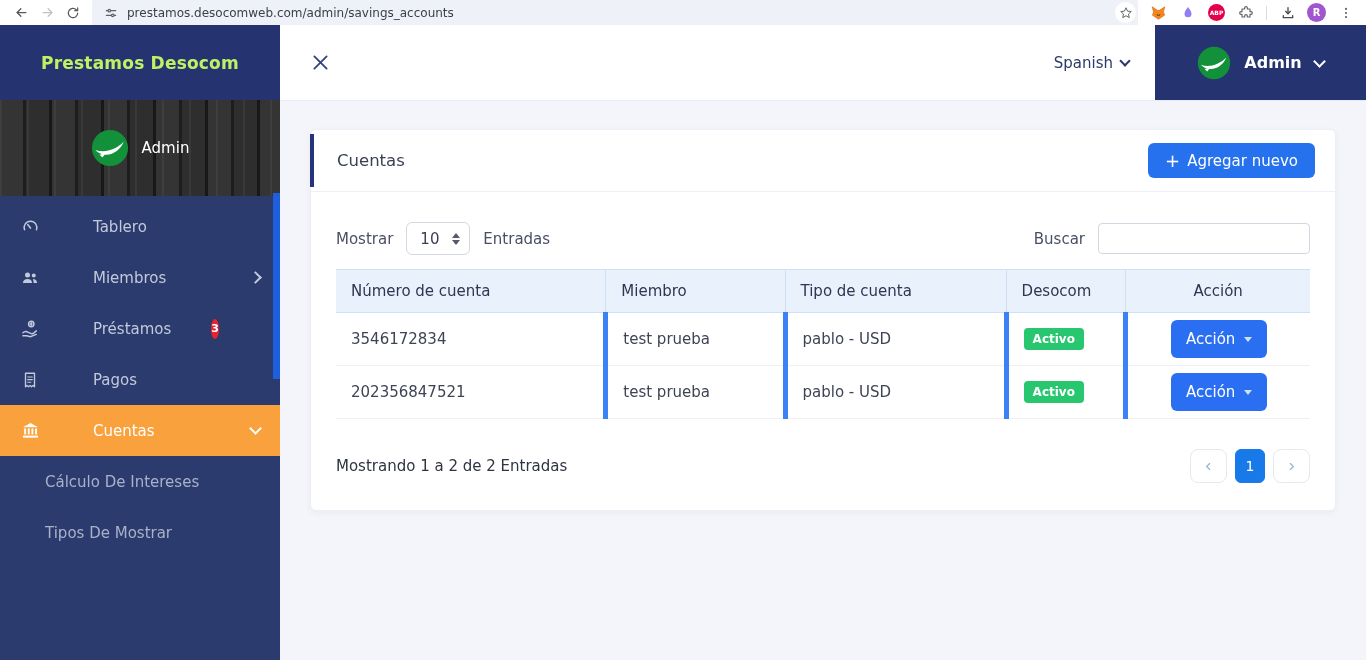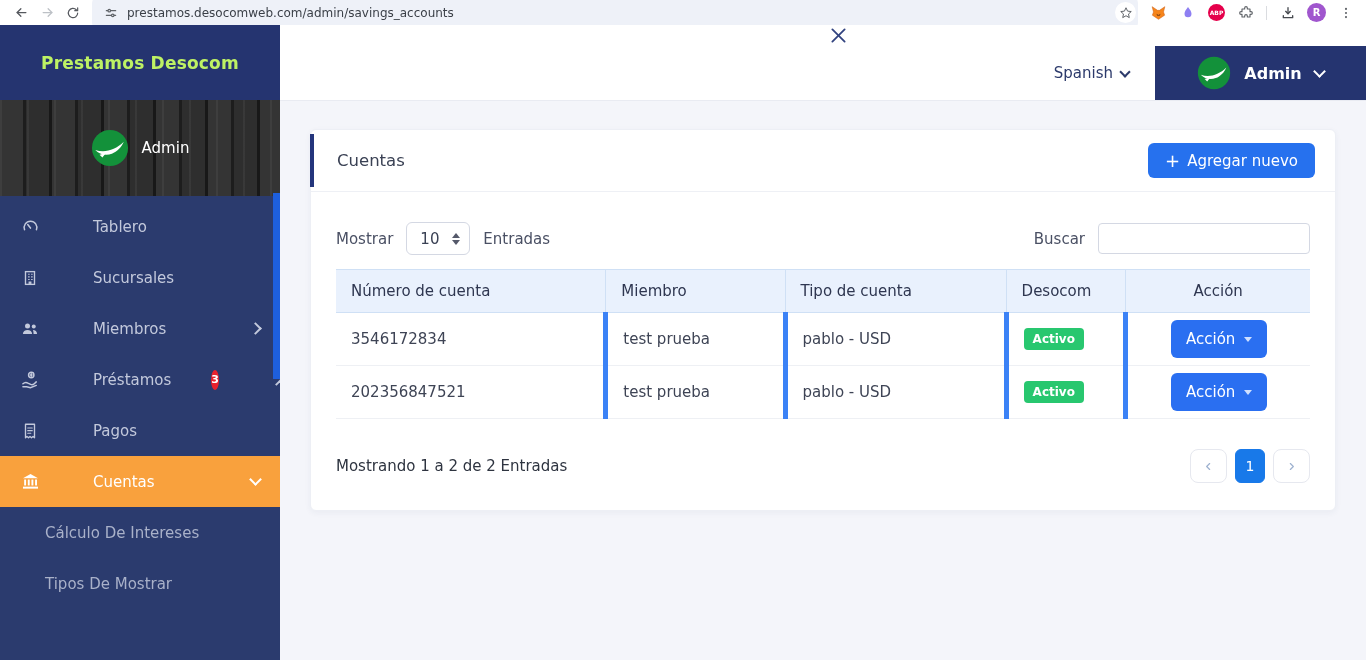--- a/index.html
+++ b/index.html
@@ -40,21 +40,21 @@
   .chev.right.noauto{margin-left:0;}
   .chev.down-w{border-color:#fff;transform:rotate(135deg);margin-left:auto;margin-top:-4px;}
   .num-badge{margin-left:auto;margin-right:13px;background:#e8222e;color:#fff;width:20px;height:20px;border-radius:50%;
              font-size:11px;font-weight:bold;display:flex;align-items:center;justify-content:center;}
   .s-item{height:51px;display:flex;align-items:center;padding-left:45px;color:#a9b1c9;font-size:15px;cursor:pointer;}
   .s-item.active{color:#fff;font-weight:bold;}
   .side-scroll{position:absolute;top:168px;right:0;width:7px;height:186px;background:#1e5fdd;cursor:pointer;}
   
   .main{flex:1;display:flex;flex-direction:column;min-width:0;}
   .topbar{height:76px;background:#fff;border-bottom:1px solid #e9ebf2;display:flex;align-items:center;
-          padding-left:30px;flex-shrink:0;box-sizing:border-box;flex-direction:column;}
+          padding-left:30px;flex-shrink:0;box-sizing:border-box;}
   .close-x{cursor:pointer;display:flex;}
   .topbar-right{margin-left:auto;display:flex;align-items:center;height:100%;}
   .lang{display:flex;align-items:center;gap:8px;color:#2c3a6b;font-size:15px;margin-right:26px;cursor:pointer;}
   .chev-sm{width:6px;height:6px;border-right:2px solid #2c3a6b;border-bottom:2px solid #2c3a6b;transform:rotate(45deg);margin-top:-3px;}
   .admin-block{width:211px;height:100%;background:#253470;display:flex;align-items:center;justify-content:center;
                gap:13px;color:#fff;font-weight:bold;font-size:16px;cursor:pointer;}
   .admin-block .side-avatar{width:34px;height:34px;}
   .chev-sm.white{border-color:#fff;width:7px;height:7px;}
   .content{flex:1;background:#f4f5fa;padding:28px 30px;overflow:hidden;}
   
@@ -196,30 +196,20 @@
 
       <div class="menu">
         <div class="m-item">
           <span class="m-ic">
             <svg width="19" height="19" viewBox="0 0 24 24" fill="none" stroke="currentColor" stroke-width="1.9" stroke-linecap="round">
                 <path d="M4.5 16a8 8 0 1115 0"></path>
                 <path d="M12 14L8.5 9.5"></path>
               </svg>
           </span>
           <span>Tablero</span>
-        </div>
-        <div class="m-item">
-          <span class="m-ic">
-            <svg width="18" height="18" viewBox="0 0 24 24" fill="none" stroke="currentColor" stroke-width="1.8">
-                <rect x="6" y="3.5" width="12" height="17"></rect>
-                <path d="M9.5 7h2M13.5 7h2M9.5 10.5h2M13.5 10.5h2M9.5 14h2M13.5 14h2" stroke-width="1.6"></path>
-                <path d="M11 20.5v-3h2v3"></path>
-              </svg>
-          </span>
-          <span>Sucursales</span>
         </div>
         <div class="m-item">
           <span class="m-ic">
             <svg width="20" height="20" viewBox="0 0 24 24" fill="currentColor">
                 <circle cx="9" cy="8.5" r="3"></circle>
                 <path d="M3.5 18c0-3 2.5-4.8 5.5-4.8s5.5 1.8 5.5 4.8z"></path>
                 <circle cx="16.5" cy="9" r="2.4"></circle>
                 <path d="M15.5 13.2c2.8.2 5 1.8 5 4.8h-4.2c0-2-.3-3.6-.8-4.8z"></path>
               </svg>
           </span>

